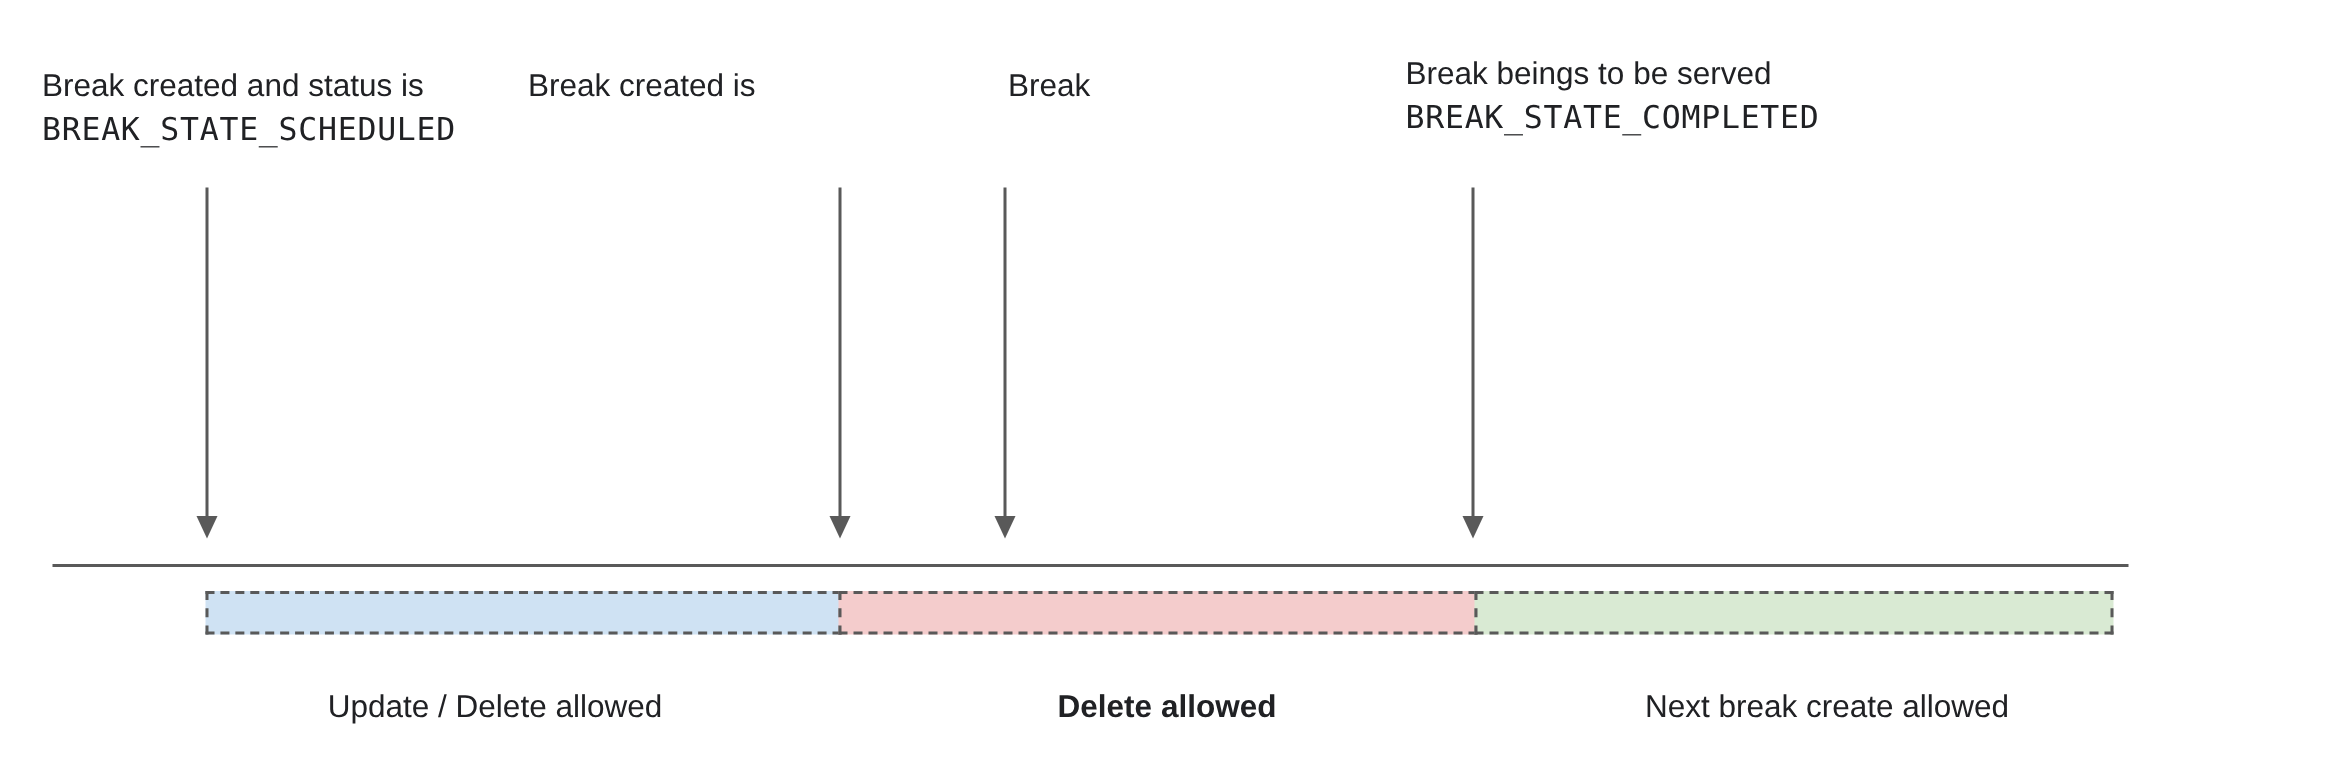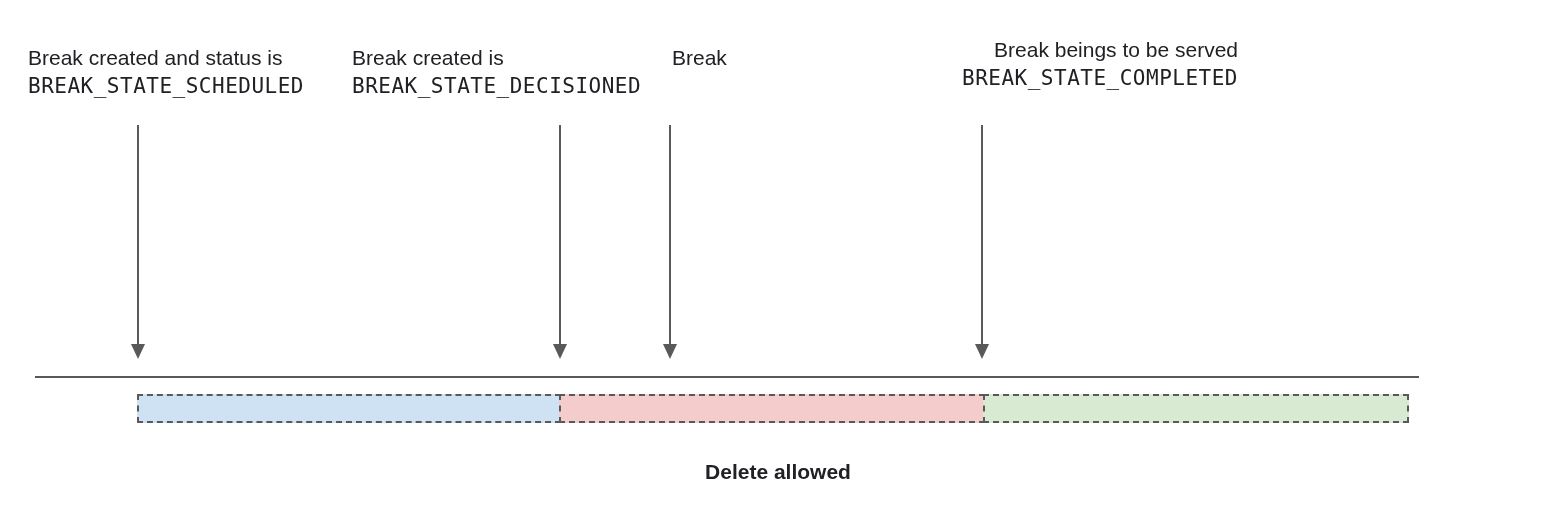--- a/index.html
+++ b/index.html
@@ -102,40 +102,41 @@
 
 <div class="canvas">
 
   <div class="annotation" style="left:28px; top:44px;">
     <div>Break created and status is</div>
     <div class="code">BREAK_STATE_SCHEDULED</div>
   </div>
 
   <div class="annotation" style="left:352px; top:44px;">
     <div>Break created is</div>
-    <div class="code">BREAK_STATE_DECISIONED</div>
   </div>
 
   <div class="annotation" style="left:672px; top:44px;">
     <div>Break</div>
   </div>
 
-  <div class="annotation" style="left:962px; top:36px;text-align:right;">
+  <div class="annotation" style="left:937px; top:36px;">
     <div>Break beings to be served</div>
     <div class="code">BREAK_STATE_COMPLETED</div>
   </div>
 
   <div class="v-arrow" style="left:137px;"></div>
   <div class="v-arrow" style="left:559px;"></div>
   <div class="v-arrow" style="left:669px;"></div>
   <div class="v-arrow" style="left:981px;"></div>
 
   <div class="time-axis-line"></div>
   <div class="time-axis-head"></div>
   <div class="time-axis-label">time</div>
 
   <div class="segment segment-blue"></div>
   <div class="segment segment-red"></div>
   <div class="segment segment-green"></div>
 
+  <div class="segment-label label-1">Update / Delete allowed</div>
   <div class="segment-label label-2">Delete allowed</div>
+  <div class="segment-label label-3">Next break create allowed</div>
 
 </div>
 
 </body></html>

